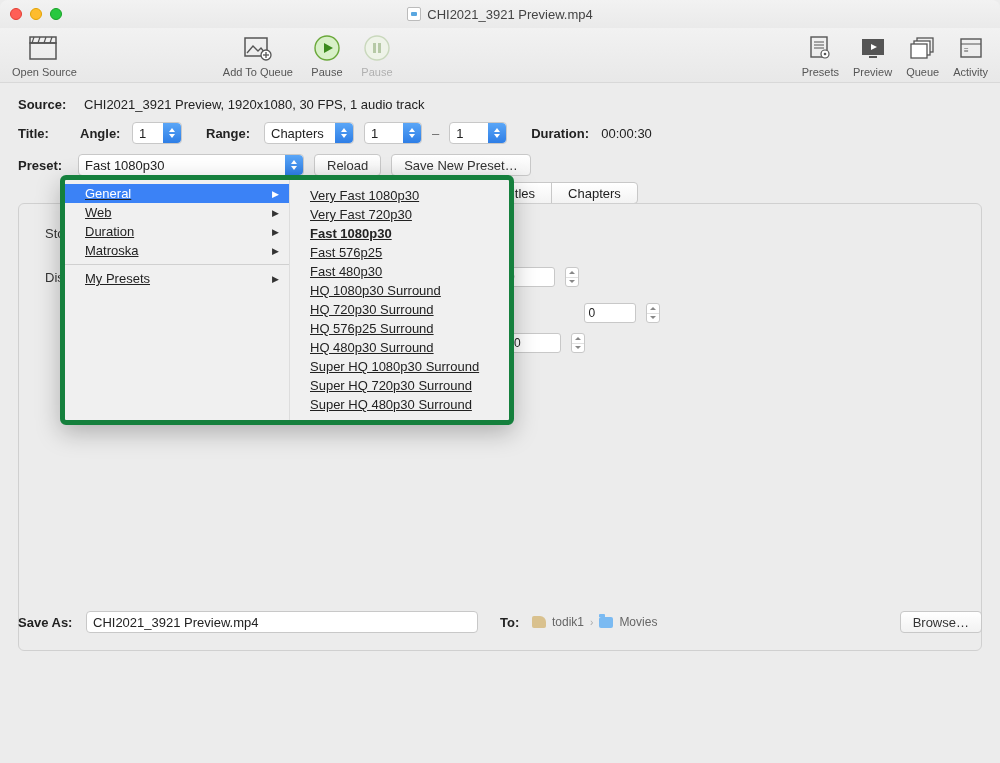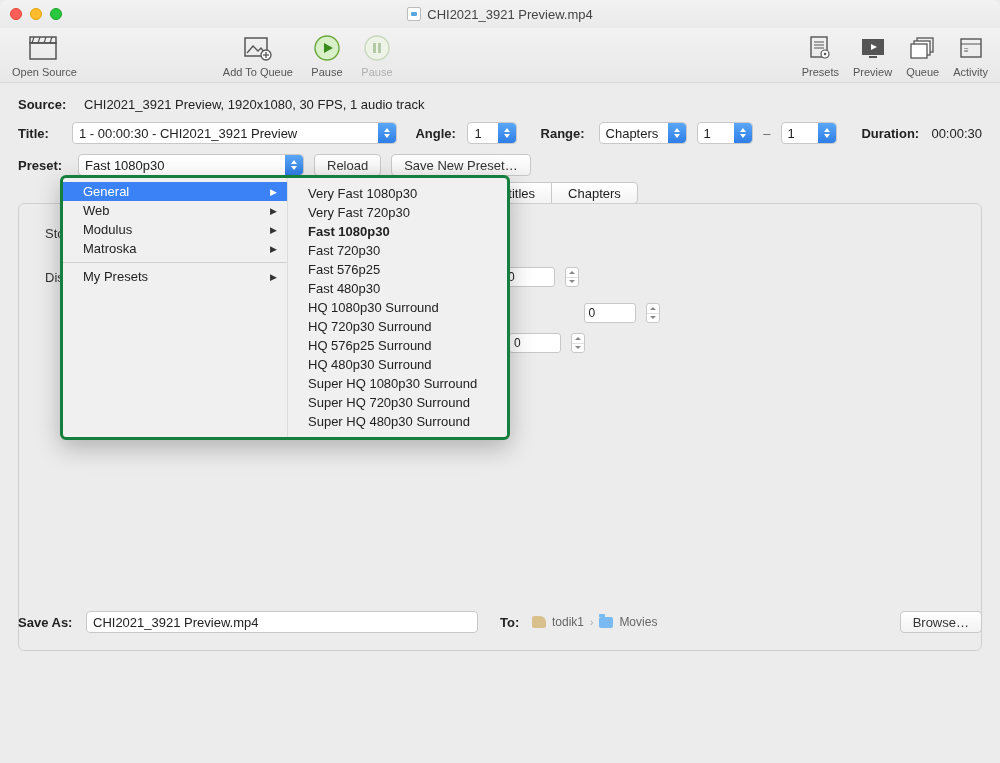--- a/index.html
+++ b/index.html
@@ -38,21 +38,21 @@
   .formlbl { width:106px; text-align:right; font-size:13px; color:#333;}
   .numbox { width:52px; height:20px; background:#fff; border:1px solid #c8c8c8; border-radius:3px; font-size:12px; padding:0 4px; display:flex; align-items:center;}
   .step-ctrl { width:14px; height:20px; border:1px solid #c8c8c8; border-radius:3px; display:flex; flex-direction:column; background:#fff;}
   .step-ctrl div { flex:1; display:flex; align-items:center; justify-content:center;}
   .step-ctrl div:first-child{ border-bottom:1px solid #e0e0e0;}
   .step-ctrl span {width:0; height:0; border-left:3px solid transparent; border-right:3px solid transparent;}
   .step-up { border-bottom:3px solid #888;}
   .step-dn { border-top:3px solid #888;}
   .footer { position:absolute; bottom:18px; left:18px; right:18px; display:flex; align-items:center; gap:10px; font-size:13px;}
   .footer .input { flex: 0 0 392px;}
-  .menu { position:absolute; z-index:10; background:#f0f0f0; border:3px solid #15803d; border-radius:6px; box-shadow:0 8px 24px rgba(0,0,0,0.25); overflow:hidden;}
+  .menu { position:absolute; z-index:10; background:#f0f0f0; border:5px solid #15803d; border-radius:6px; box-shadow:0 8px 24px rgba(0,0,0,0.25); overflow:hidden;text-decoration:underline;}
   .menucol { min-width:224px; padding:4px 0;}
   .menuitem { height:19px; padding:0 20px 0 20px; font-size:13px; display:flex; align-items:center; color:#222; position:relative;}
   .menuitem.arrow:after { content:"▶"; font-size:9px; position:absolute; right:10px; color:#333;}
   .menuitem.sel { background:#3b82f6; color:#fff;}
   .menuitem.sel.arrow:after { color:#fff;}
   .menuitem.bold { font-weight:700;}
   .menusep { height:1px; background:#d0d0d0; margin:4px 0;}
   .submenu { min-width:220px; padding:6px 0; border-left:1px solid #ddd;}
   .path-crumb { font-size:12px; color:#666; display:flex; align-items:center; gap:6px;justify-content:flex-end;}
   .folder-home { display:inline-block; width:14px; height:12px; background:#d9c18e; border-radius:2px 6px 2px 2px; position:relative;}
@@ -172,24 +172,20 @@
 </div>
 
 <div class="body">
   <div class="row">
     <span class="lbl" style="min-width:56px">Source:</span>
     <span>CHI2021_3921 Preview, 1920x1080, 30 FPS, 1 audio track</span>
   </div>
 
   <div class="row">
     <span class="lbl" style="min-width:44px">Title:</span>
-    <div class="select" style="width:334px">
-      <span>1 - 00:00:30 - CHI2021_3921 Preview</span>
-      <div class="blue-end"></div>
-    </div>
     <span class="lbl" style="min-width:42px; margin-left:8px">Angle:</span>
     <div class="select" style="width:50px">
       <span>1</span>
       <div class="blue-end"></div>
     </div>
     <span class="lbl" style="min-width:48px; margin-left:14px">Range:</span>
     <div class="select" style="width:90px">
       <span>Chapters</span>
       <div class="blue-end"></div>
     </div>
@@ -317,42 +313,39 @@
 
   <div class="menu" style="left:60px; top:92px; display:flex;">
     <div class="menucol">
       <div class="menuitem sel arrow">
           <span>General</span>
         </div>
       <div class="menuitem arrow">
           <span>Web</span>
         </div>
       <div class="menuitem arrow">
-          <span>Modulus</span>
+          <span>Duration</span>
         </div>
       <div class="menuitem arrow">
           <span>Matroska</span>
         </div>
       <div class="menusep"></div>
       <div class="menuitem arrow">
           <span>My Presets</span>
         </div>
     </div>
     <div class="submenu">
       <div class="menuitem">
           <span>Very Fast 1080p30</span>
         </div>
       <div class="menuitem">
           <span>Very Fast 720p30</span>
         </div>
       <div class="menuitem bold">
           <span>Fast 1080p30</span>
-        </div>
-      <div class="menuitem">
-          <span>Fast 720p30</span>
         </div>
       <div class="menuitem">
           <span>Fast 576p25</span>
         </div>
       <div class="menuitem">
           <span>Fast 480p30</span>
         </div>
       <div class="menuitem">
           <span>HQ 1080p30 Surround</span>
         </div>

